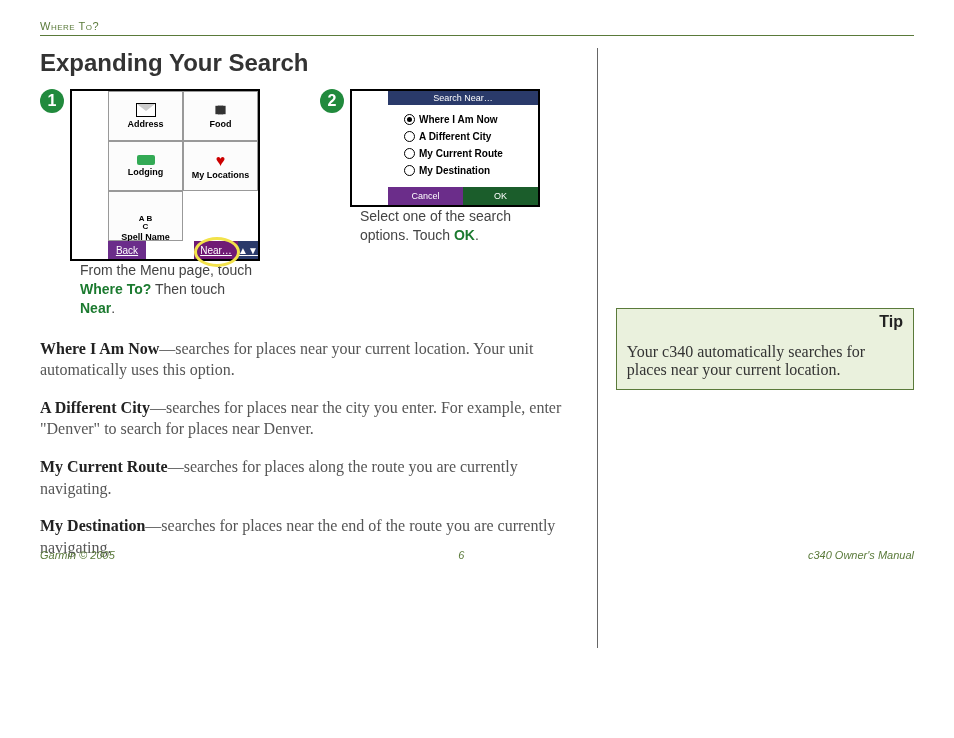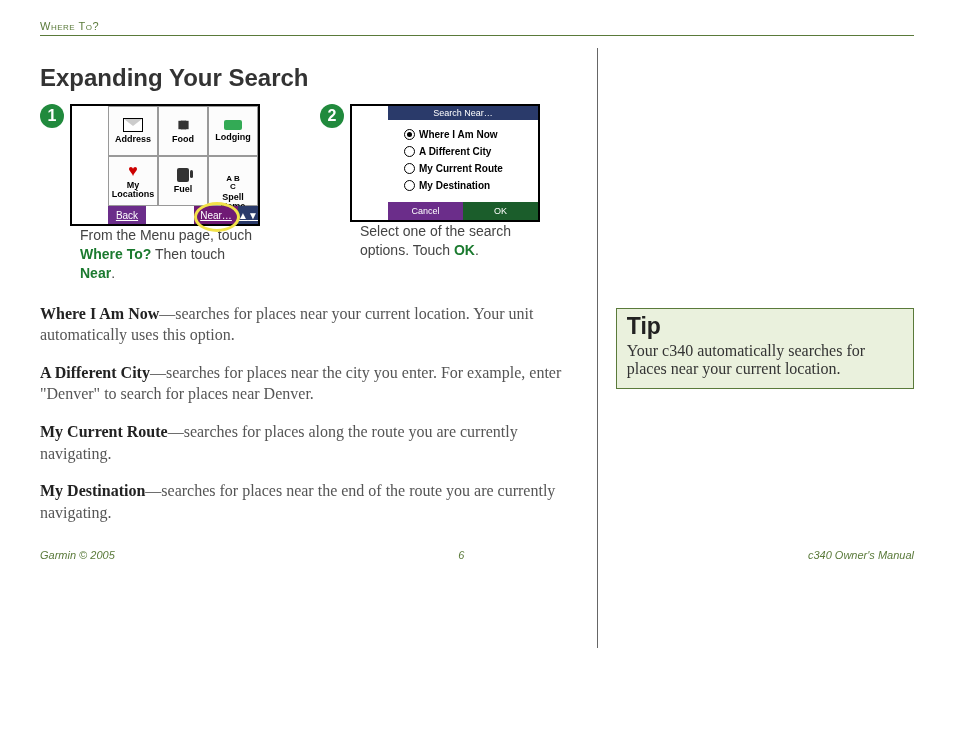--- a/index.html
+++ b/index.html
@@ -40,42 +40,42 @@
   }
   .col-right {
     width: 310px;
     padding-left: 18px;
   }
   h1.title {
     font-family: Verdana, Geneva, sans-serif;
     font-weight: bold;
     font-size: 24px;
     color: #333;
-    margin: 16px 0 12px 0;
+    margin: 1px 0 12px 0;
   }
   .steps {
     display: flex;
     gap: 60px;
     margin-bottom: 20px;
   }
   .step {
     width: 220px;
   }
   .step-top { display:flex; align-items:flex-start; gap:6px; }
   .num-circle {
     width: 24px; height:24px; border-radius:50%;
     background:#218a3d; color:#fff; font-family:Verdana,sans-serif;
     font-weight:bold; font-size:16px; display:flex; align-items:center; justify-content:center;
     flex:0 0 auto;
   }
   .device-shot {
     border:2px solid #000; background:#fff; width:175px;padding-left:36px;
   }
   
-  .grid3 { display:grid; grid-template-columns: repeat(3,1fr); }
+  .grid3 { display:grid; grid-template-columns: repeat(2,1fr); }
   .cell {
     border:1px solid #999; height:48px; display:flex; flex-direction:column;
     align-items:center; justify-content:center; font-family:Arial,sans-serif;
     font-size:9px; font-weight:bold; color:#000; background:#fcfcfc;
     gap:2px;
   }
   .bottombar {
     display:flex; height:18px; font-family:Arial,sans-serif; font-size:10px;
     color:#fff;
     text-decoration:underline;
@@ -120,22 +120,22 @@
     margin: 0 0 16px 0;
   }
   .body-p b { color:#222; }
   .dash { color:#555; }
   .tip-box {
     border:1px solid #5a7a3a; background:#eaf1dd;
     padding:4px 10px 10px 10px; margin-top:260px;
     font-family: Georgia, serif; color:#333; font-size:16px;
   }
   .tip-title {
-    text-align:left; font-family: Verdana, sans-serif; font-weight:bold;
-    font-size:23px; color:#222; margin-bottom:2px;
+    text-align:right; font-family: Verdana, sans-serif; font-weight:bold;
+    font-size:16px; color:#222; margin-bottom:12px;
   }
   .footer {
     position:absolute; bottom:22px; left:40px; right:40px;
     display:flex; justify-content:space-between;
     font-family: Verdana, sans-serif; font-size:11px; font-style:italic;
     color:#5a7a3a;
   }
   
   .ico-env { width:18px;height:12px;background:#fff;border:1px solid #000;position:relative;}
   .ico-env::after{content:"";position:absolute;left:0;top:0;border-left:9px solid transparent;border-right:9px solid transparent;border-top:7px solid #000;opacity:.2;}
@@ -175,24 +175,20 @@
                 </div>
                 <div class="cell">
                   <span class="ico-bed"></span>
                   <span>Lodging</span>
                 </div>
                 <div class="cell">
                   <span class="ico-heart">♥</span>
                   <span style="text-align:center;line-height:1;">My Locations</span>
                 </div>
                 <div class="cell">
-                  <span class="ico-pump"></span>
-                  <span>Fuel</span>
-                </div>
-                <div class="cell">
                   <span class="ico-abc">A B<br>C</span>
                   <span style="text-align:center;line-height:1;">Spell Name</span>
                 </div>
               </div>
               <div class="bottombar">
                 <div class="bb-back">Back</div>
                 <div class="bb-near">
                   <span>Near…</span>
                   <span class="ring"></span>
                 </div>

